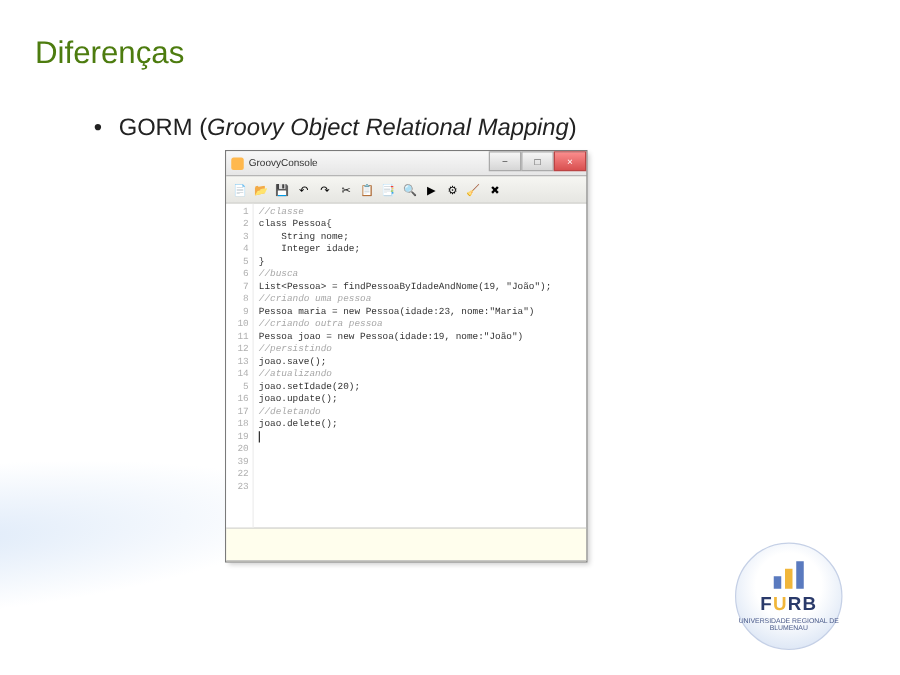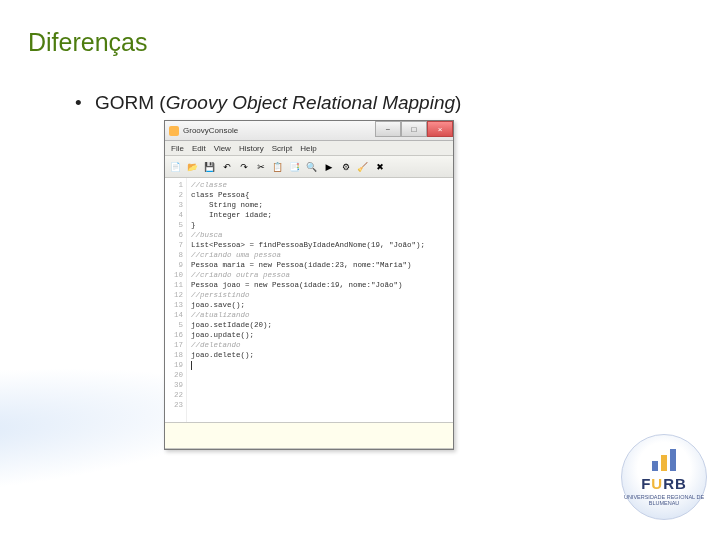--- a/index.html
+++ b/index.html
@@ -36,21 +36,21 @@
     font-size: 19px;
     color: #222;
     margin-left: 35px;
   }
   .bullet .dot { margin-right: 8px; }
   .italic { font-style: italic; }
   
   .win {
     position: absolute;
     top: 120px;
-    left: 164px;
+    left: 180px;
     width: 290px;
     height: 330px;
     border: 1px solid #7a7a7a;
     background: #f2f2ee;
     box-shadow: 2px 2px 4px rgba(0,0,0,0.2);
     display: flex;
     flex-direction: column;
     font-size: 8px;
   }
   .win-titlebar {
@@ -145,21 +145,21 @@
     background: #eeeeea;
     display: flex;
     justify-content: space-between;
     align-items: center;
     padding: 0 5px;
     font-size: 7.5px;
     color: #555;
   }
   .logo {
     position: absolute;
-    right: 8px;
+    right: 41px;
     bottom: 20px;
     width: 96px;
     display: flex;
     flex-direction: column;
     align-items: center;
     font-size: 7px;
     color: #3a4a7a;
     text-align: center;
   }
   .logo-circle {
@@ -201,28 +201,20 @@
   <div class="win-titlebar">
     <div class="win-icon"></div>
     <div class="win-title">GroovyConsole</div>
     <div class="win-buttons">
       <div class="win-btn">−</div>
       <div class="win-btn">□</div>
       <div class="win-btn close">×</div>
     </div>
   </div>
 
-  <div class="menubar">
-    <span>File</span>
-    <span>Edit</span>
-    <span>View</span>
-    <span>History</span>
-    <span>Script</span>
-    <span>Help</span>
-  </div>
 
   <div class="toolbar">
     <span class="tbtn">📄</span>
     <span class="tbtn">📂</span>
     <span class="tbtn">💾</span>
     <span class="tbtn">↶</span>
     <span class="tbtn">↷</span>
     <span class="tbtn">✂</span>
     <span class="tbtn">📋</span>
     <span class="tbtn">📑</span>

